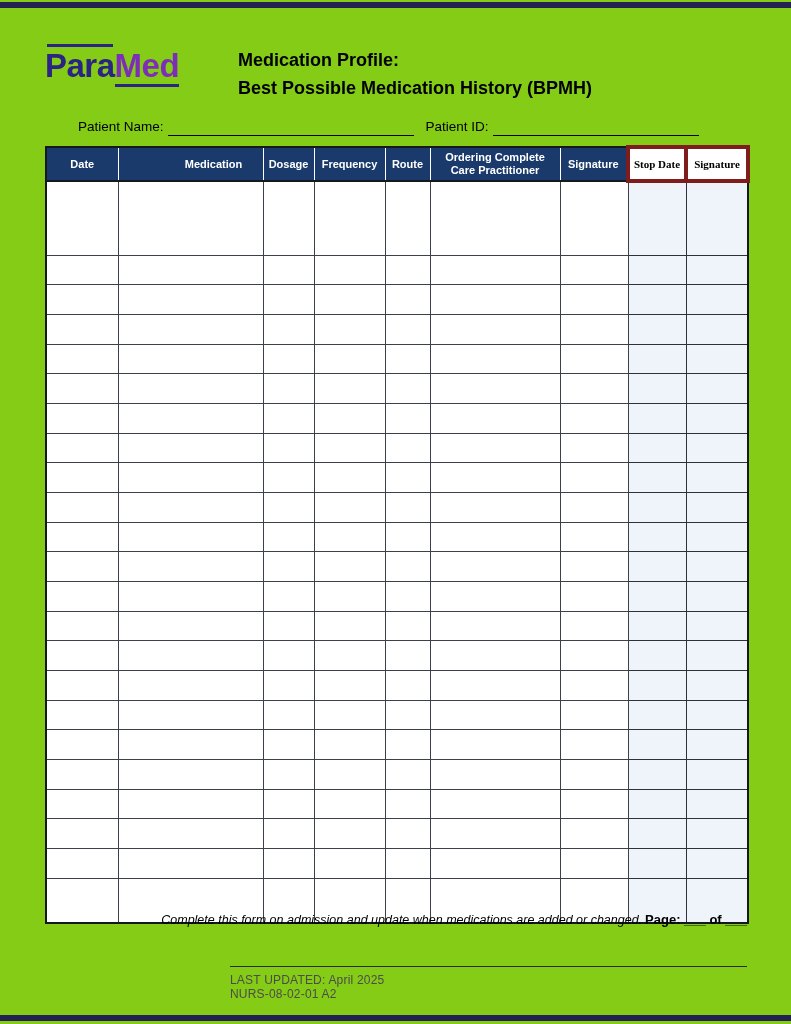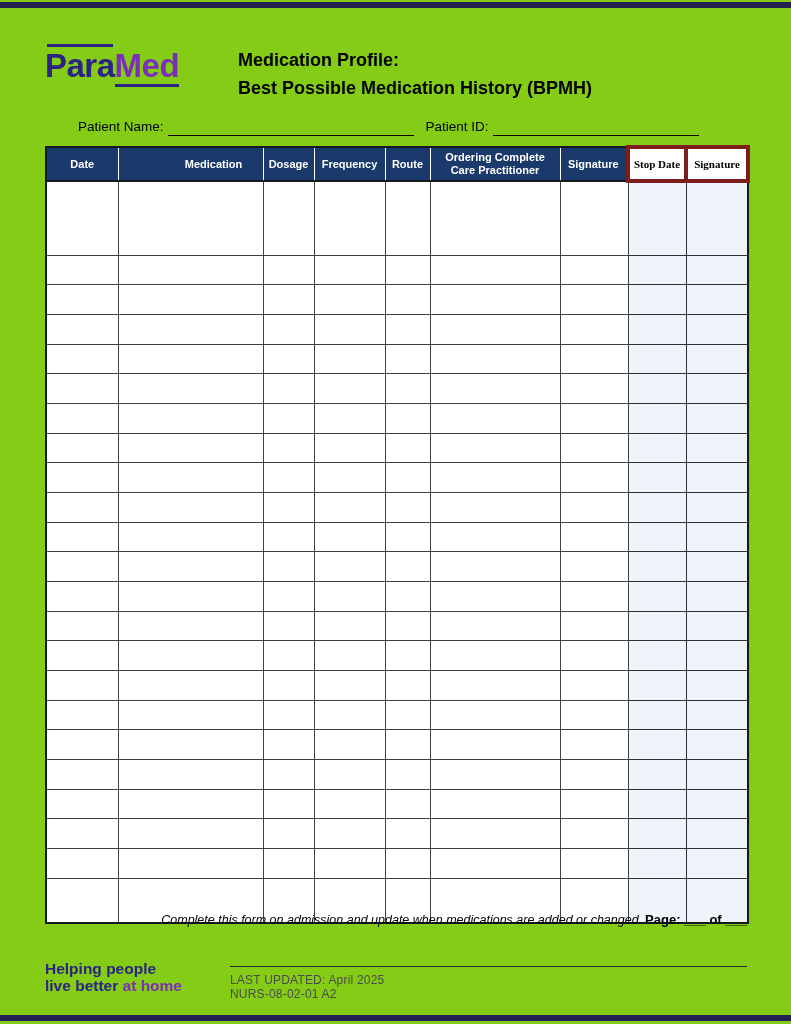--- a/index.html
+++ b/index.html
@@ -356,24 +356,20 @@
           <td class="shaded"></td>
         </tr>
       </tbody>
   </table>
 
   <div class="instruction-row">
     <span class="instruction">Complete this form on admission and update when medications are added or changed.</span>
     <span class="page-count">Page: ___ of ___</span>
   </div>
 
-  <div class="tagline">
-    <div>Helping people</div>
-    <div><span>live better</span> <span class="accent">at home</span></div>
-  </div>
 
   <div class="footer-divider"></div>
   <div class="footer-meta">
     <span>LAST UPDATED: April 2025</span>
     <span>NURS-08-02-01 A2</span>
   </div>
 
   <div class="edge-bar bottom"></div>
 
 </div>

